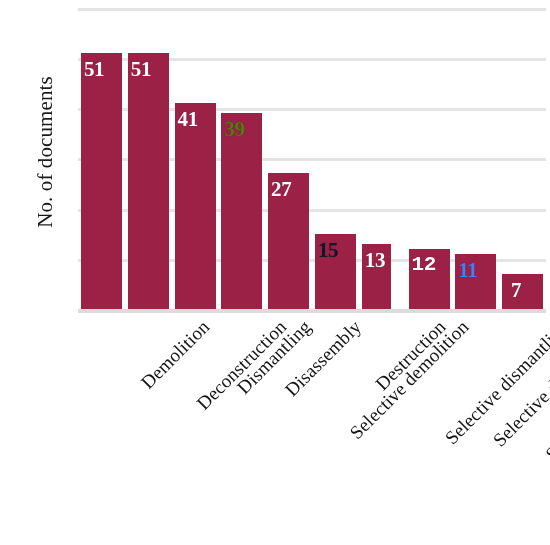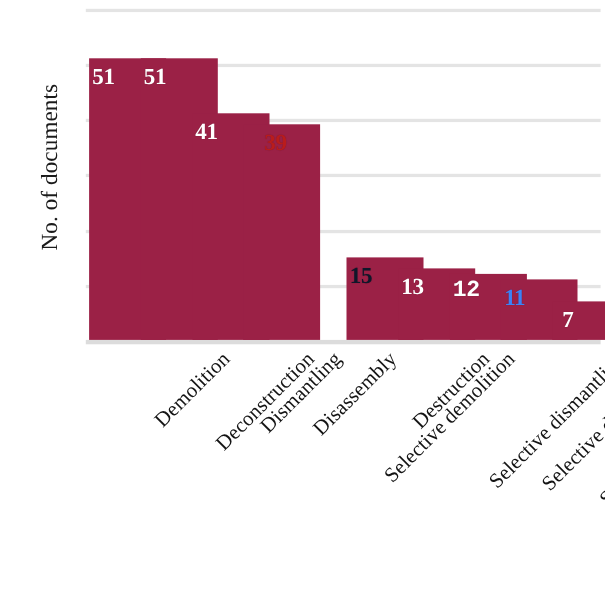--- a/index.html
+++ b/index.html
@@ -68,21 +68,20 @@
   #bars-layer {
     position: absolute;
     left: 0; top: 0;
     width: 468px;
     height: 312px;
   }
 
   .bar-group {
     position: absolute;
     bottom: 3px;
-    padding-left: 29px;
   }
 
   .bar-rect {
     position: absolute;
     left: 0;
     bottom: 0;
     width: 100%;
     background: #9b2146;
   }
 
@@ -146,27 +145,31 @@
         <div class="bar-group" style="left: 49.7px; width: 41px; height: 256.02px;">
           <div class="bar-rect" style="height: 256.02px; background: rgb(155, 33, 70);"></div>
           <span class="bar-value" style="color: rgb(255, 255, 255);">51</span>
         </div>
         <div class="bar-group" style="left: 96.5px; width: 41px; height: 205.82px; text-align: right;">
           <div class="bar-rect" style="height: 205.82px; background: rgb(155, 33, 70);"></div>
           <span class="bar-value" style="color: rgb(255, 255, 255);">41</span>
         </div>
         <div class="bar-group" style="left: 143.3px; width: 41px; height: 195.78px;">
           <div class="bar-rect" style="height: 195.78px; background: rgb(155, 33, 70);"></div>
-          <span class="bar-value" style="color: #b91c1c; margin-left: 16px;">39</span>
+          <span class="bar-value" style="color: #4d7c0f;">39</span>
+        </div>
+        <div class="bar-group" style="left: 190.1px; width: 41px; height: 135.54px;">
+          <div class="bar-rect" style="height: 135.54px; background: rgb(155, 33, 70);"></div>
+          <span class="bar-value" style="color: rgb(255, 255, 255);">27</span>
         </div>
         <div class="bar-group" style="left: 236.9px; width: 41px; height: 75.3px;">
           <div class="bar-rect" style="height: 75.3px; background: rgb(155, 33, 70);"></div>
           <span class="bar-value" style="color: #0f172a;">15</span>
         </div>
-        <div class="bar-group" style="left: 283.7px; width: 41px; height: 65.26px;">
+        <div class="bar-group" style="left: 283.7px; width: 29px; height: 65.26px;">
           <div class="bar-rect" style="height: 65.26px; background: rgb(155, 33, 70);"></div>
           <span class="bar-value" style="color: rgb(255, 255, 255);">13</span>
         </div>
         <div class="bar-group" style="left: 330.5px; width: 41px; height: 60.24px;">
           <div class="bar-rect" style="height: 60.24px; background: rgb(155, 33, 70);"></div>
           <span class="bar-value" style="color: rgb(255, 255, 255); font-family: Liberation Mono, monospace;">12</span>
         </div>
         <div class="bar-group" style="left: 377.3px; width: 41px; height: 55.22px;">
           <div class="bar-rect" style="height: 55.22px; background: rgb(155, 33, 70);"></div>
           <span class="bar-value" style="color: #3b82f6;">11</span>

